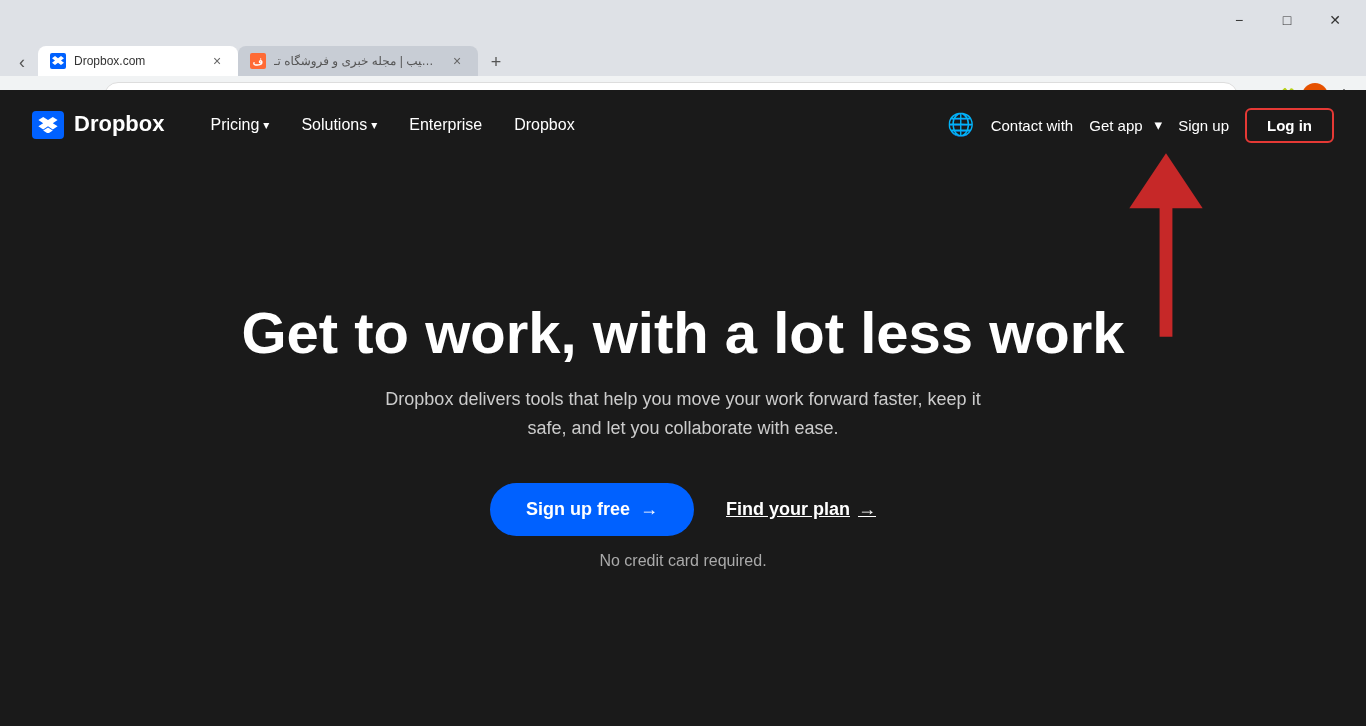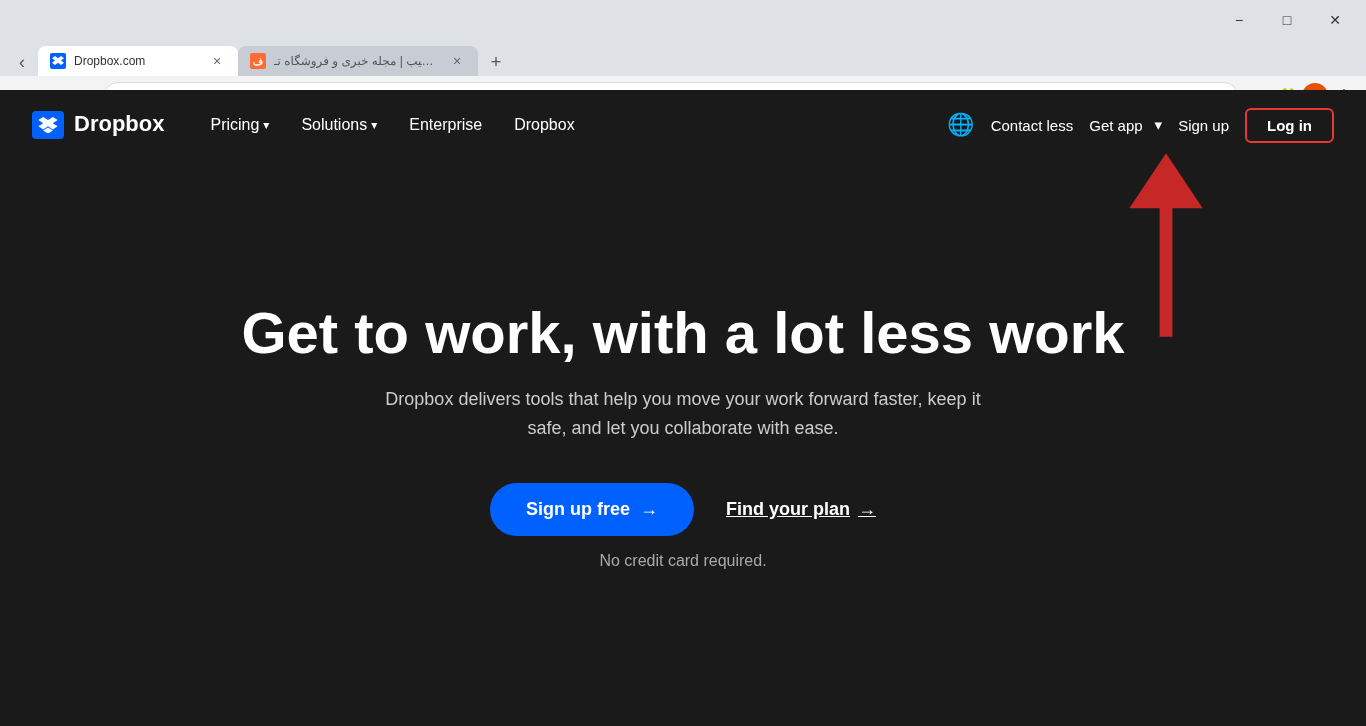--- a/index.html
+++ b/index.html
@@ -465,21 +465,21 @@
       <div class="nav-item">
         <span>Enterprise</span>
       </div>
       <div class="nav-item">
         <span>Dropbox</span>
       </div>
     </div>
 
     <div class="nav-right">
       <span class="nav-globe">🌐</span>
-      <span class="nav-contact-sales">Contact less</span>
+      <span class="nav-contact-sales">Contact with</span>
       <span class="nav-get-app">
         <span>Get app</span>
         <span>▾</span>
       </span>
       <span class="nav-signup">Sign up</span>
       <button class="nav-login-btn">Log in</button>
     </div>
   </nav>
 
   <div class="hero">

